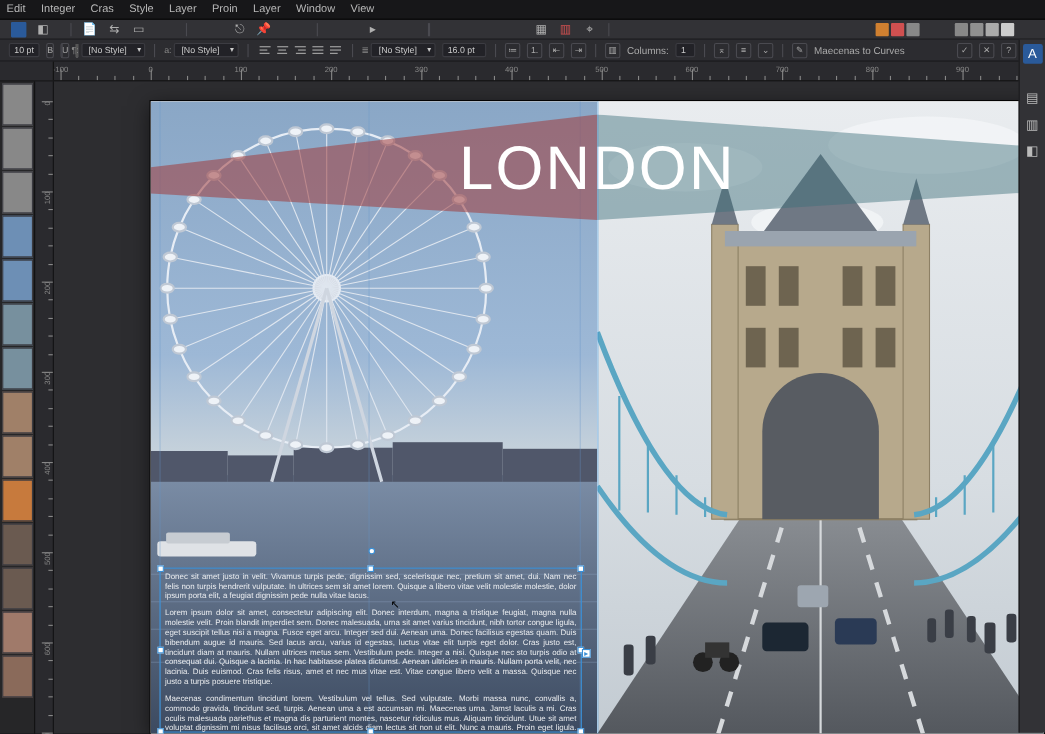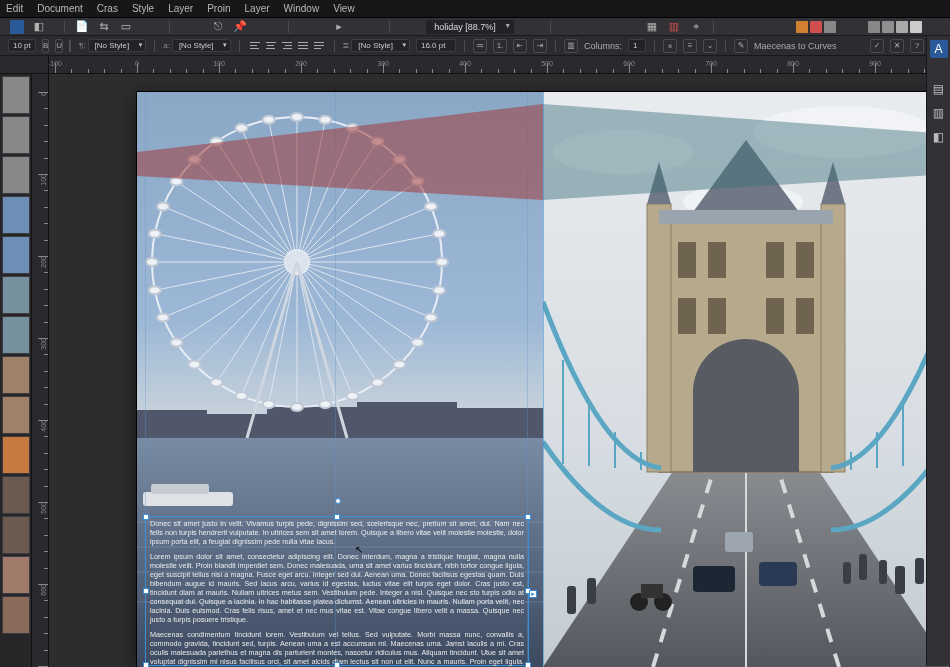--- a/index.html
+++ b/index.html
@@ -91,21 +91,21 @@
   
   
   .bluetool { width:14px;height:14px;background:#2a5a9a;border-radius:1px;}
   
 </style>
 </head>
 <body>
 
 <div class="menubar">
   <span>Edit</span>
-  <span>Document</span>
+  <span>Integer</span>
   <span>Cras</span>
   <span>Style</span>
   <span>Layer</span>
   <span>Proin</span>
   <span>Layer</span>
   <span>Window</span>
   <span>View</span>
 </div>
 
 <div class="ctxbar1">
@@ -122,23 +122,20 @@
   <div class="sep"></div>
   <div class="group" style="width:118px; justify-content:center;">
     <div class="icon12">⎋</div>
     <div class="icon12">📌</div>
   </div>
   <div class="sep"></div>
   <div class="group" style="width:100px; justify-content:center;">
     <div class="icon12">▸</div>
   </div>
   <div class="sep"></div>
-  <div class="group" style="width:160px; justify-content:center;">
-    <div class="docname">holiday [88.7%]</div>
-  </div>
   <div class="sep"></div>
   <div class="group" style="width:162px; justify-content:flex-end;">
     <div class="icon12">▦</div>
     <div class="icon12" style="color:#d05050;">▥</div>
     <div class="icon12">⌖</div>
   </div>
   <div class="sep"></div>
   <div class="group" style="flex:1; justify-content:flex-end; padding-right:28px;">
     <div class="sqset">
       <div class="sq" style="background:#d08030;"></div>
@@ -149,21 +146,21 @@
     <div class="sqset">
       <div class="sq" style="background:#888;"></div>
       <div class="sq" style="background:#909090;"></div>
       <div class="sq" style="background:#aaa;"></div>
       <div class="sq" style="background:#ccc;"></div>
     </div>
   </div>
 </div>
 
 <div class="ctxbar2">
-  <div class="group" style="width:70px;">
+  <div class="group" style="width:56px;">
     <div class="numfield">10 pt</div>
     <div class="smalltog">B</div>
     <div class="smalltog">U</div>
     <div class="swatch"></div>
   </div>
   <div class="sep"></div>
   <div class="group">
     <div class="stylebox">
       <span class="stylelabel">¶:</span>
       <div class="stylecombo">[No Style]</div>
@@ -616,20 +613,21 @@
             <rect x="44" y="486" width="9" height="26" rx="3"></rect>
               <rect x="24" y="494" width="9" height="28" rx="3"></rect>
           </g>
         </svg>
       </div>
 
       <svg class="title-banner" viewBox="0 0 812 96" preserveAspectRatio="none">
         <polygon points="0,48 406,0 406,96 0,72" fill="#a03c3c" opacity=".55"></polygon>
         <polygon points="406,0 812,30 812,70 406,96" fill="#3c6e7a" opacity=".45"></polygon>
       </svg>
+      <div class="title-text" style="top:60px;">LONDON</div>
 
       <div class="guide-v" style="left:406px;"></div>
     </div>
   </div>
 </div>
 
 <div class="righttools">
   <div class="rt active">A</div>
   <div style="height:10px;"></div>
   <div class="rt">▤</div>

